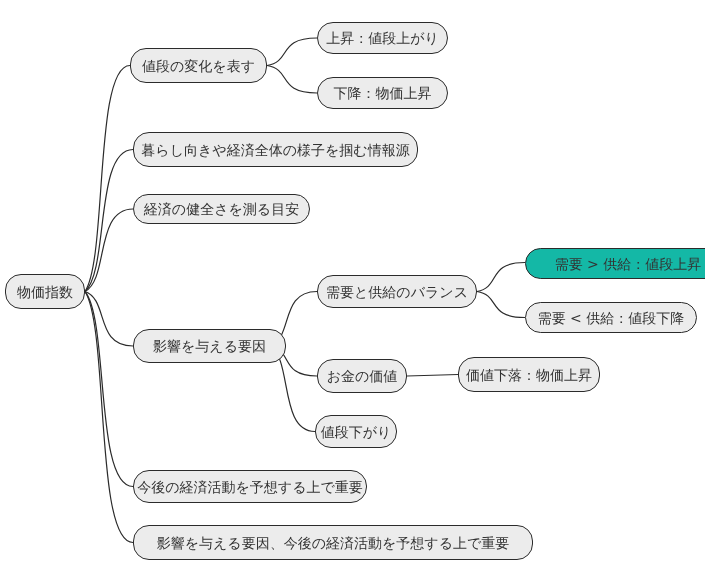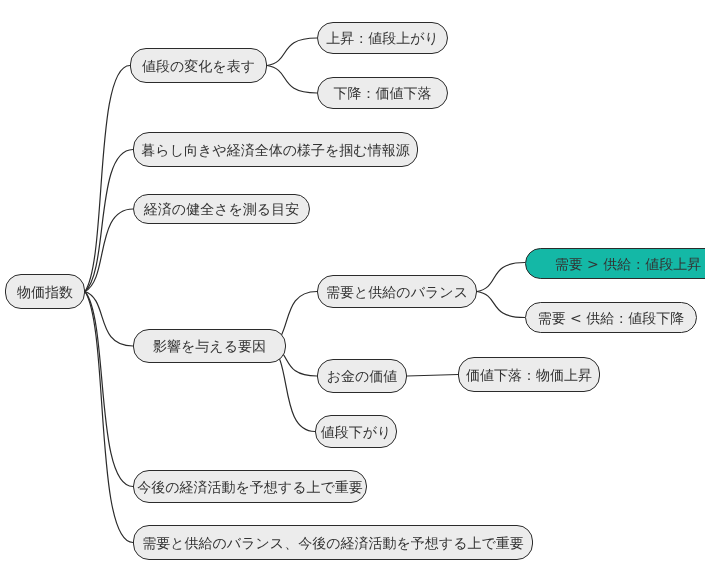--- a/index.html
+++ b/index.html
@@ -55,26 +55,26 @@
       <path d="M 270 346 C 293.5 350.5, 279.4 376, 317 376" fill="none" stroke="#2b2b2b" stroke-width="1.2"></path>
       <path d="M 270 346 C 292.5 358.825, 279 431.5, 315 431.5" fill="none" stroke="#2b2b2b" stroke-width="1.2"></path>
       <path d="M 477 291.5 C 501 287.15, 486.6 262.5, 525 262.5" fill="none" stroke="#2b2b2b" stroke-width="1.2"></path>
       <path d="M 477 291.5 C 501 295.4, 486.6 317.5, 525 317.5" fill="none" stroke="#2b2b2b" stroke-width="1.2"></path>
       <path d="M 407 376 L 458 374.5" fill="none" stroke="#2b2b2b" stroke-width="1.2"></path>
     </svg>
   <div id="nodes-layer">
       <div class="mm-node" style="left: 5px; top: 274px; width: 80px; height: 35px; background: rgb(236, 236, 236); border: 1.3px solid rgb(43, 43, 43); color: rgb(51, 51, 51);">物価指数</div>
       <div class="mm-node" style="left: 130px; top: 48px; width: 137px; height: 35px; background: rgb(236, 236, 236); border: 1.3px solid rgb(43, 43, 43); color: rgb(51, 51, 51);">値段の変化を表す</div>
       <div class="mm-node" style="left: 317px; top: 22px; width: 131px; height: 32px; background: rgb(236, 236, 236); border: 1.3px solid rgb(43, 43, 43); color: rgb(51, 51, 51);">上昇：値段上がり</div>
-      <div class="mm-node" style="left: 317px; top: 77px; width: 131px; height: 32px; background: rgb(236, 236, 236); border: 1.3px solid rgb(43, 43, 43); color: rgb(51, 51, 51);">下降：価値下落</div>
+      <div class="mm-node" style="left: 317px; top: 77px; width: 131px; height: 32px; background: rgb(236, 236, 236); border: 1.3px solid rgb(43, 43, 43); color: rgb(51, 51, 51);">下降：物価上昇</div>
       <div class="mm-node" style="left: 133px; top: 132px; width: 285px; height: 35px; background: rgb(236, 236, 236); border: 1.3px solid rgb(43, 43, 43); color: rgb(51, 51, 51);">暮らし向きや経済全体の様子を掴む情報源</div>
       <div class="mm-node" style="left: 133px; top: 194px; width: 177px; height: 30px; background: rgb(236, 236, 236); border: 1.3px solid rgb(43, 43, 43); color: rgb(51, 51, 51);">経済の健全さを測る目安</div>
       <div class="mm-node" style="left: 133px; top: 329px; width: 153px; height: 34px; background: rgb(236, 236, 236); border: 1.3px solid rgb(43, 43, 43); color: rgb(51, 51, 51);">影響を与える要因</div>
       <div class="mm-node" style="left: 317px; top: 275px; width: 160px; height: 33px; background: rgb(236, 236, 236); border: 1.3px solid rgb(43, 43, 43); color: rgb(51, 51, 51);">需要と供給のバランス</div>
       <div class="mm-node" style="left: 525px; top: 248px; width: 206px; height: 31px; background: #14b8a6; border: 1.3px solid rgb(43, 43, 43); color: rgb(51, 51, 51);">需要 &gt; 供給：値段上昇</div>
       <div class="mm-node" style="left: 525px; top: 302px; width: 172px; height: 31px; background: rgb(236, 236, 236); border: 1.3px solid rgb(43, 43, 43); color: rgb(51, 51, 51);">需要 &lt; 供給：値段下降</div>
       <div class="mm-node" style="left: 317px; top: 359px; width: 90px; height: 34px; background: rgb(236, 236, 236); border: 1.3px solid rgb(43, 43, 43); color: rgb(51, 51, 51);">お金の価値</div>
       <div class="mm-node" style="left: 458px; top: 357px; width: 142px; height: 35px; background: rgb(236, 236, 236); border: 1.3px solid rgb(43, 43, 43); color: rgb(51, 51, 51);">価値下落：物価上昇</div>
       <div class="mm-node" style="left: 315px; top: 415px; width: 82px; height: 33px; background: rgb(236, 236, 236); border: 1.3px solid rgb(43, 43, 43); color: rgb(51, 51, 51);">値段下がり</div>
       <div class="mm-node" style="left: 133px; top: 470px; width: 234px; height: 33px; background: rgb(236, 236, 236); border: 1.3px solid rgb(43, 43, 43); color: rgb(51, 51, 51);">今後の経済活動を予想する上で重要</div>
-      <div class="mm-node" style="left: 133px; top: 525px; width: 400px; height: 35px; background: rgb(236, 236, 236); border: 1.3px solid rgb(43, 43, 43); color: rgb(51, 51, 51);">需要と供給のバランス、今後の経済活動を予想する上で重要</div>
+      <div class="mm-node" style="left: 133px; top: 525px; width: 400px; height: 35px; background: rgb(236, 236, 236); border: 1.3px solid rgb(43, 43, 43); color: rgb(51, 51, 51);">影響を与える要因、今後の経済活動を予想する上で重要</div>
     </div>
 </div>
 
 </body></html>

